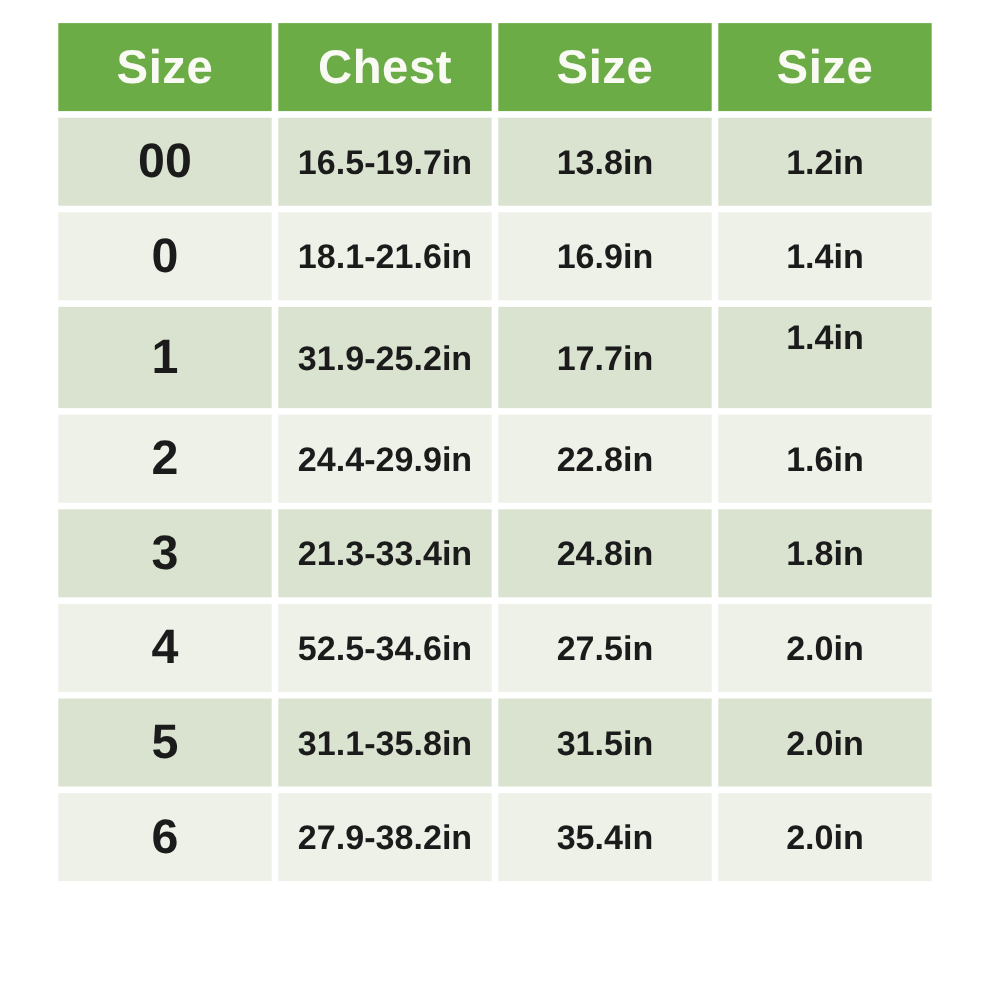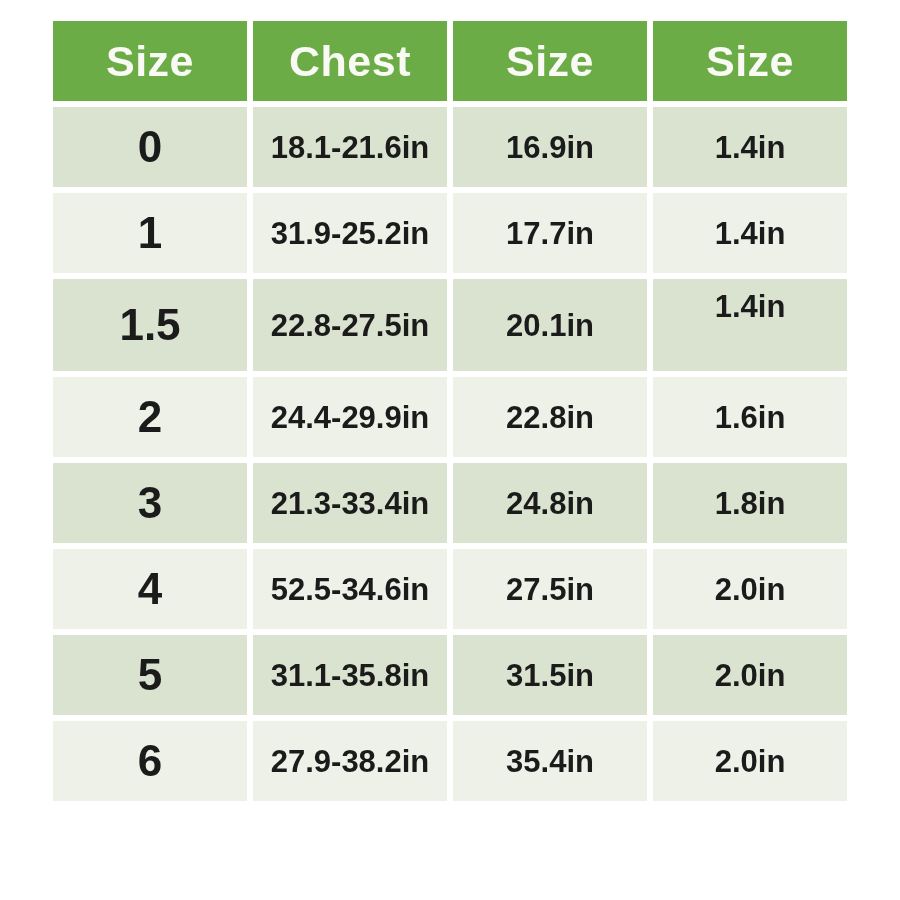--- a/index.html
+++ b/index.html
@@ -76,35 +76,35 @@
     <thead>
       <tr>
         <th>Size</th>
         <th>Chest</th>
         <th>Size</th>
         <th>Size</th>
       </tr>
     </thead>
     <tbody>
       <tr>
+        <td class="size-cell">00</td>
+        <td class="val-cell chest-cell">16.5-19.7in</td>
+        <td class="val-cell neck-cell">13.8in</td>
+        <td class="val-cell width-cell">1.2in</td>
+      </tr>
+      <tr>
         <td class="size-cell">0</td>
         <td class="val-cell chest-cell">18.1-21.6in</td>
         <td class="val-cell neck-cell">16.9in</td>
         <td class="val-cell width-cell">1.4in</td>
       </tr>
       <tr>
         <td class="size-cell">1</td>
         <td class="val-cell chest-cell">31.9-25.2in</td>
         <td class="val-cell neck-cell">17.7in</td>
-        <td class="val-cell width-cell">1.4in</td>
-      </tr>
-      <tr>
-        <td class="size-cell">1.5</td>
-        <td class="val-cell chest-cell">22.8-27.5in</td>
-        <td class="val-cell neck-cell">20.1in</td>
         <td class="val-cell width-cell">1.4in</td>
       </tr>
       <tr>
         <td class="size-cell">2</td>
         <td class="val-cell chest-cell">24.4-29.9in</td>
         <td class="val-cell neck-cell">22.8in</td>
         <td class="val-cell width-cell">1.6in</td>
       </tr>
       <tr>
         <td class="size-cell">3</td>

